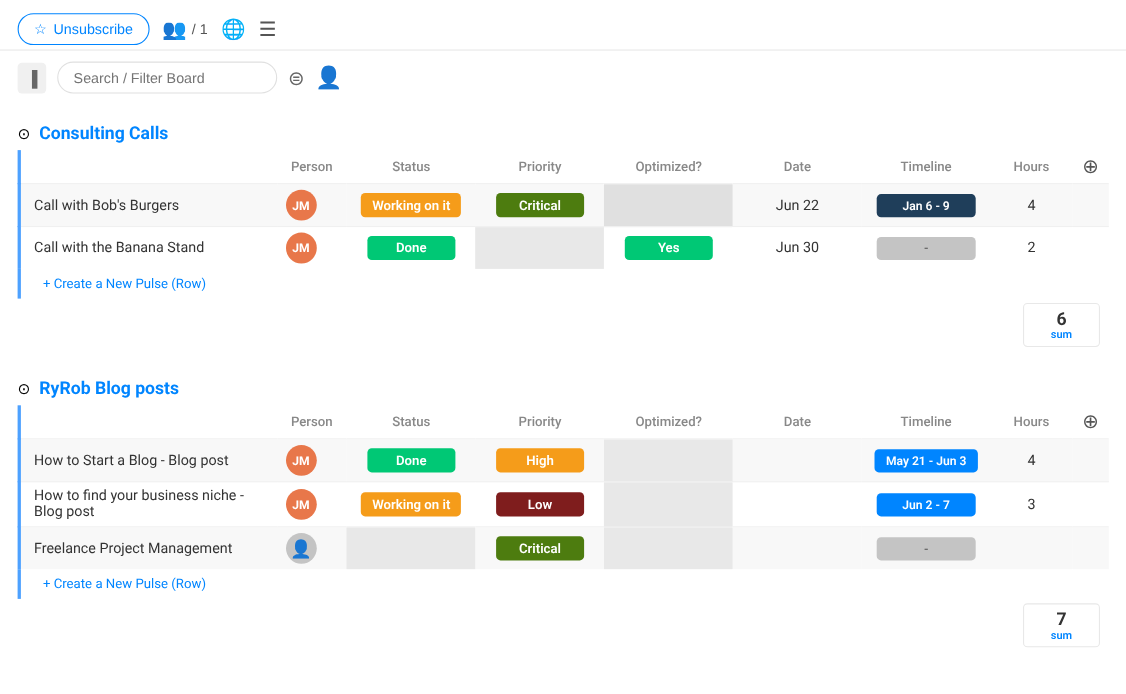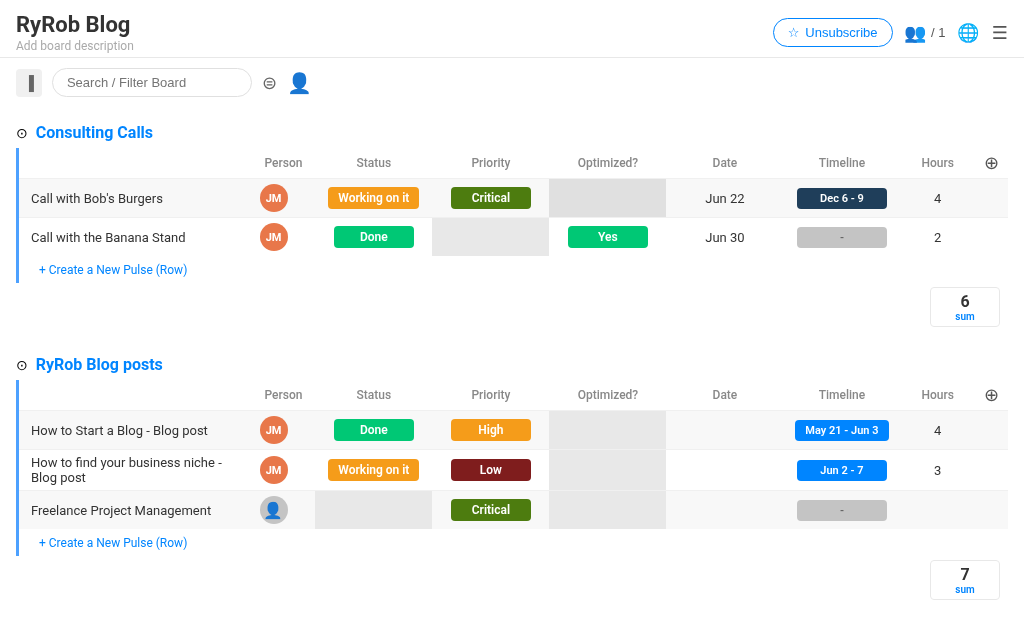--- a/index.html
+++ b/index.html
@@ -69,24 +69,20 @@
 
     
     .add-btn { background: none; border: none; cursor: pointer; font-size: 18px; color: #555; }
 
     table { border-left: 3px solid #4da1ff; }
   </style>
 </head>
 <body>
 
 <div class="header">
-  <div class="header-left">
-    <h1>RyRob Blog</h1>
-    <p style="cursor:pointer;">Add board description</p>
-  </div>
   <div class="header-right">
     <button class="unsubscribe-btn">
       <span>☆</span>
       <span>Unsubscribe</span>
     </button>
     <button class="members-btn">
       <span style="font-size:18px;">👥</span>
       <span>/ 1</span>
     </button>
     <button class="icon-btn">
@@ -143,21 +139,21 @@
           </td>
           <td class="td-status">
             <span class="badge orange">Working on it</span>
           </td>
           <td class="td-priority">
             <span class="badge red">Critical</span>
           </td>
           <td class="td-optimized" style="background:#e0e0e0;"></td>
           <td class="td-date">Jun 22</td>
           <td class="td-timeline">
-            <span class="timeline-badge">Dec 6 - 9</span>
+            <span class="timeline-badge">Jan 6 - 9</span>
           </td>
           <td class="td-hours">4</td>
           <td></td>
         </tr>
 
         <tr class="data-row">
           <td class="td-name">Call with the Banana Stand</td>
           <td class="td-person">
             <span class="avatar">JM</span>
           </td>

